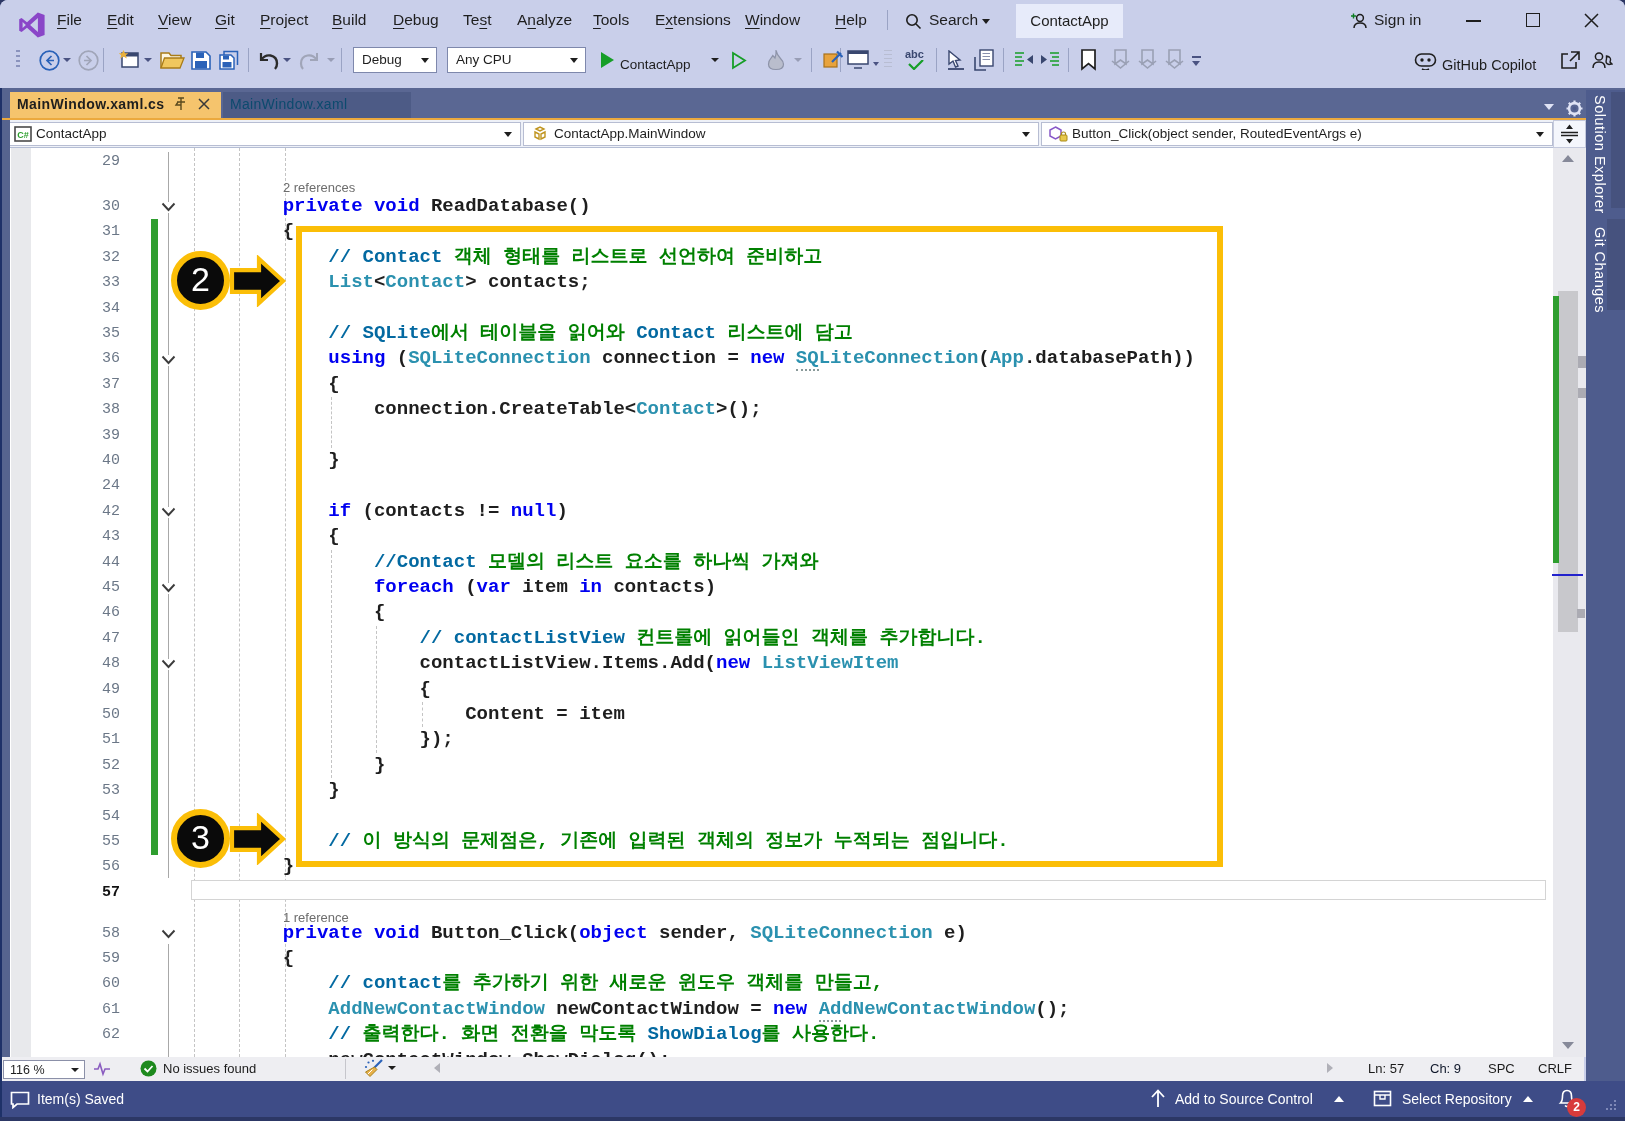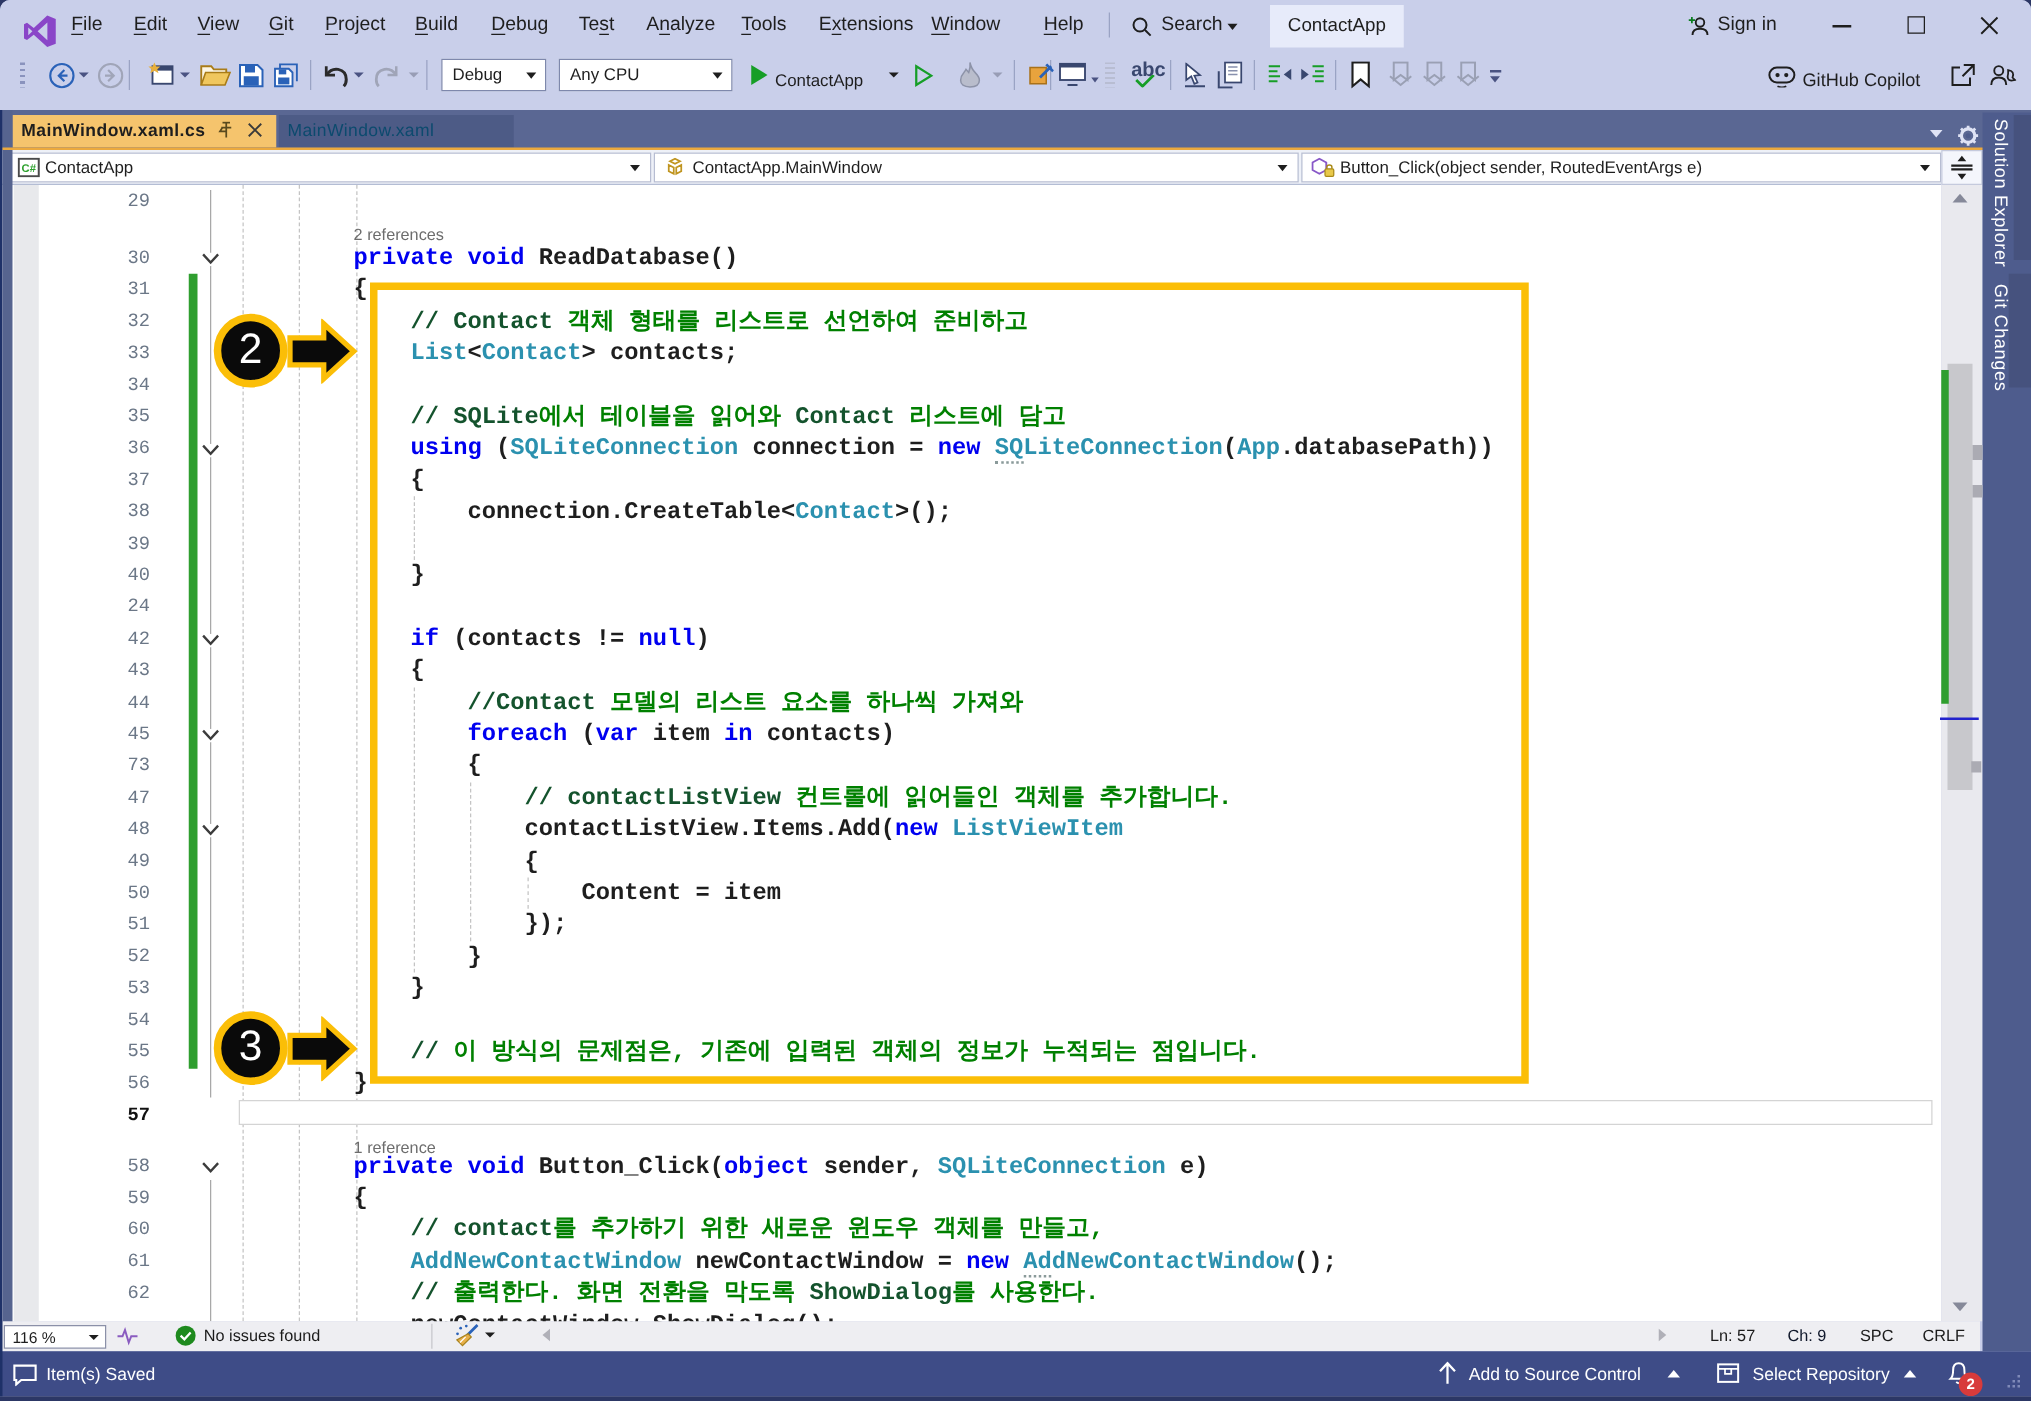--- a/index.html
+++ b/index.html
@@ -10,21 +10,21 @@
 .menu{top:0;height:40px;line-height:40px;font-size:15.5px;color:#1e1e1e;white-space:nowrap}
 .menu u{text-decoration-thickness:1px;text-underline-offset:3px}
 #crumbs{left:0;top:120px;width:1586px;height:28px;background:#eef1f8}
 .combo{top:122px;height:24px;background:#fff;border:1px solid #b7bdd2;font-size:13.5px;color:#1e1e1e}
 .combo .cap{position:absolute;right:8px;top:9px;width:0;height:0;border-left:4.5px solid transparent;border-right:4.5px solid transparent;border-top:5.5px solid #1e1e1e}
 #editor{left:0;top:148px;width:1553px;height:909px;background:#fff;overflow:hidden}
 #gutter{left:11px;top:148px;width:20px;height:909px;background:#e8e9ec}
 .ln{width:60px;text-align:right;font-family:"Liberation Mono",monospace;font-size:15px;color:#6b7787;line-height:25.4px}
 .ln.cur{color:#111;font-weight:bold}
 .row{left:0px;height:26px;font-family:"Liberation Mono",monospace;font-size:19px;font-weight:bold;line-height:25.4px;white-space:pre}
-.k{color:#0000f0}.t{color:#2b91af}.c{color:#14532d}.b{color:#1e1e1e}
+.k{color:#0000f0}.t{color:#2b91af}.c{color:#0369a1}.b{color:#1e1e1e}
 .tu{color:#2b91af;border-bottom:2px dotted #8a9a9a}
 .bu{color:#1e1e1e;border-bottom:2px dotted #8a8a8a}
 .ch{color:#008000;letter-spacing:0px}
 .cl{font-size:13px;color:#6d6d6d;font-family:"Liberation Sans",sans-serif}
 .guide{width:1px;border-left:1.5px dashed #c4c4c4}
 .sep{top:48px;height:24px;width:1px;background:#9aa3c4}
 .tbtxt{top:40px;height:50px;line-height:50px;font-size:13.5px;color:#1e1e1e}
 #statusbar{z-index:30;left:0;top:1081px;width:1625px;height:36px;background:#3e4c87;color:#fff;font-size:14px}
 #footer{z-index:30;left:0;top:1057px;width:1584px;height:24px;background:#eeeef2;font-size:13px;color:#1b1b1b}
 #sidepanel{z-index:20;left:1586px;top:90px;width:39px;height:991px;background:#4e5c8d}
@@ -149,21 +149,21 @@
       <rect x="1" y="4" width="13" height="13" fill="#e8a33d" stroke="#a97118" stroke-width="1.2"></rect>
       <path d="M9 12 L18 3 M14 1.5 L19.5 7" stroke="#2a62b8" stroke-width="2.2" fill="none"></path>
     </svg>
 <svg class="abs" style="left:847px;top:50px" width="24" height="20" viewBox="0 0 24 20">
       <rect x="1" y="1" width="20" height="13" fill="#fff" stroke="#39476f" stroke-width="1.5"></rect>
       <rect x="1" y="1" width="20" height="3" fill="#39476f"></rect>
       <path d="M7 18 H15" stroke="#39476f" stroke-width="1.5"></path>
     </svg>
 <div class="abs" style="left:873px;top:62px;width:0;height:0;border-left:3.5px solid transparent;border-right:3.5px solid transparent;border-top:4px solid #4a5382"></div>
 <div class="abs" style="left:884px;top:50px;width:8px;height:20px;background:repeating-linear-gradient(180deg,#b8bdd2 0 1.5px,transparent 1.5px 4px)"></div>
-<div class="abs" style="left:905px;top:48px;font-size:16px;font-weight:bold;color:#39476f">abc</div>
+<div class="abs" style="left:905px;top:48px;font-size:11px;font-weight:bold;color:#39476f">abc</div>
 <svg class="abs" style="left:908px;top:60px" width="16" height="10" viewBox="0 0 16 10">
       <path d="M1 4 L6 9 L15 0" stroke="#169e27" stroke-width="2.2" fill="none"></path>
     </svg>
 <div class="abs sep" style="left:936px"></div>
 <svg class="abs" style="left:946px;top:50px" width="20" height="20" viewBox="0 0 20 20">
       <path d="M3 1 L3 14 L7 11 L9.5 17 L12 16 L9.5 10.5 L14 10 Z" fill="#fff" stroke="#39476f" stroke-width="1.4"></path>
       <path d="M2 19 H18" stroke="#39476f" stroke-width="1.8"></path>
     </svg>
 <svg class="abs" style="left:973px;top:49px" width="22" height="22" viewBox="0 0 22 22">
       <rect x="7" y="1" width="13" height="16" fill="#fff" stroke="#39476f" stroke-width="1.4"></rect>
@@ -306,21 +306,21 @@
 <div class="abs ln" style="left:60px;top:346.3px">36</div>
 <div class="abs ln" style="left:60px;top:371.7px">37</div>
 <div class="abs ln" style="left:60px;top:397.1px">38</div>
 <div class="abs ln" style="left:60px;top:422.5px">39</div>
 <div class="abs ln" style="left:60px;top:447.9px">40</div>
 <div class="abs ln" style="left:60px;top:473.3px">24</div>
 <div class="abs ln" style="left:60px;top:498.7px">42</div>
 <div class="abs ln" style="left:60px;top:524.1px">43</div>
 <div class="abs ln" style="left:60px;top:549.5px">44</div>
 <div class="abs ln" style="left:60px;top:574.9px">45</div>
-<div class="abs ln" style="left:60px;top:600.3px">73</div>
+<div class="abs ln" style="left:60px;top:600.3px">46</div>
 <div class="abs ln" style="left:60px;top:625.7px">47</div>
 <div class="abs ln" style="left:60px;top:651.1px">48</div>
 <div class="abs ln" style="left:60px;top:676.5px">49</div>
 <div class="abs ln" style="left:60px;top:701.9px">50</div>
 <div class="abs ln" style="left:60px;top:727.3px">51</div>
 <div class="abs ln" style="left:60px;top:752.7px">52</div>
 <div class="abs ln" style="left:60px;top:778.1px">53</div>
 <div class="abs ln" style="left:60px;top:803.5px">54</div>
 <div class="abs ln" style="left:60px;top:828.9px">55</div>
 <div class="abs ln" style="left:60px;top:854.3px">56</div>

